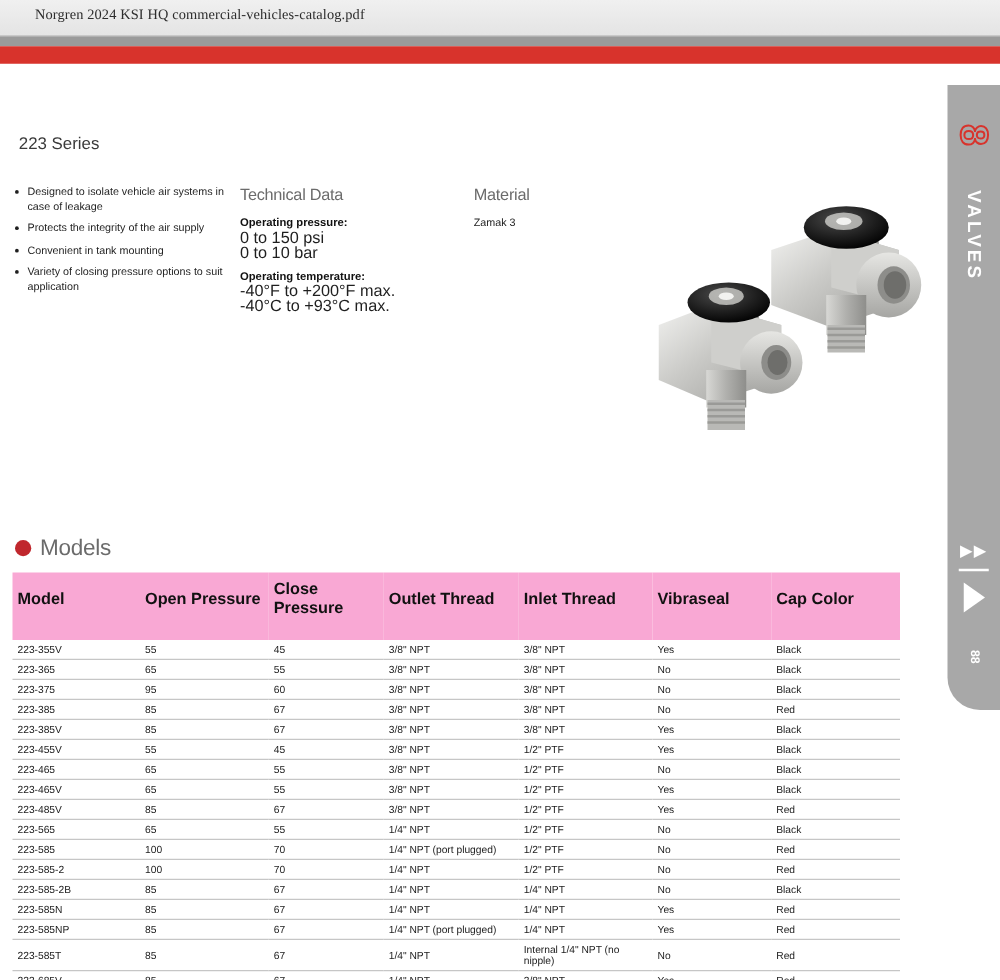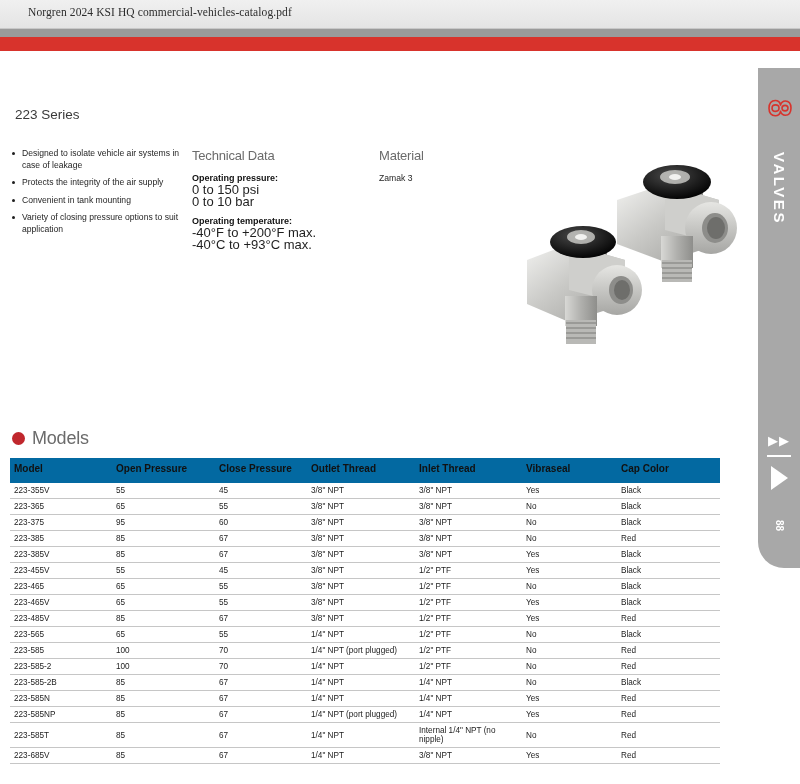--- a/index.html
+++ b/index.html
@@ -110,22 +110,22 @@
 
   
   .models-head { position: absolute; left: 12px; top: 428px; display: flex; align-items: center; }
   .models-dot { width: 13px; height: 13px; border-radius: 50%; background: #c0272d; margin-right: 7px; }
   .models-text { font-size: 18px; color: #6b6b6b; letter-spacing: -0.2px; }
 
   
   .tbl { position: absolute; left: 10px; top: 458px; width: 710px; }
   .tbl table { width: 710px; border-collapse: collapse; table-layout: fixed; }
   .tbl thead th {
-    background: #0369a1; color: #111; font-size: 10px; font-weight: bold;
-    text-align: left; padding: 5px 0 9px 4px; height: 17px;
+    background: #f9a8d4; color: #111; font-size: 13px; font-weight: bold;
+    text-align: left; padding: 5px 0 19px 4px; height: 17px;
   }
   .tbl tbody td {
     font-size: 8.2px; color: #1c1c1c; text-align: left;
     padding: 3px 0 3px 4px; height: 14.9px;
     border-bottom: 1px solid #c6c6c6;
   }
   .c0 { width: 102px; } .c1 { width: 103px; } .c2 { width: 92px; }
   .c3 { width: 108px; } .c4 { width: 107px; } .c5 { width: 95px; } .c6 { width: 103px; }
 </style>
 </head>

